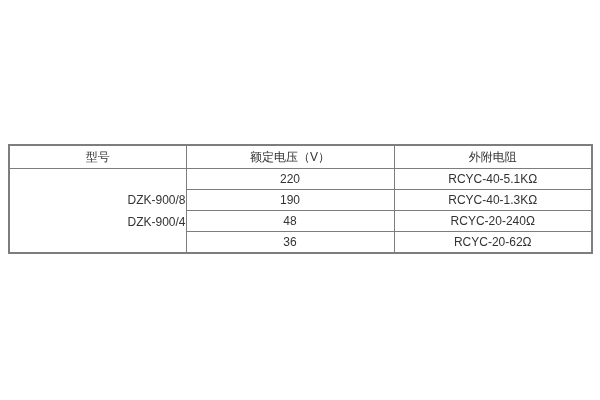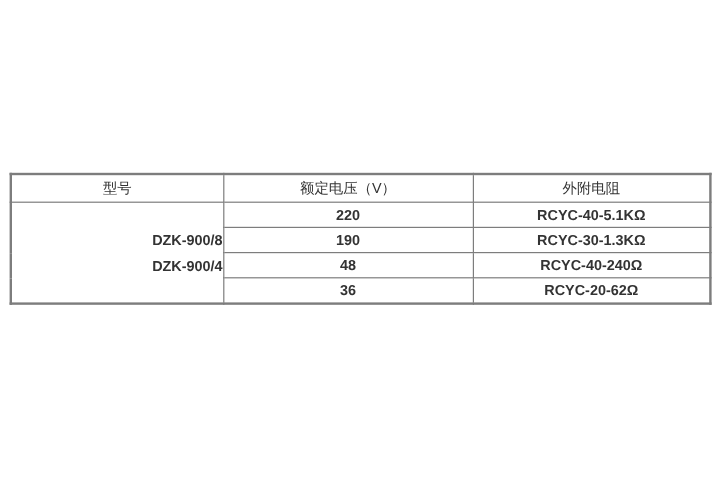--- a/index.html
+++ b/index.html
@@ -32,21 +32,21 @@
   table.spec-table th,
   table.spec-table td {
     border: 1px solid #7d7d7d;
     text-align: center;
     vertical-align: middle;
     padding: 0;
     font-weight: normal;
     line-height: 1;
   }
   table.spec-table thead th { height: 22px; }
-  table.spec-table tbody td { height: 20px; font-weight: bold; }
+  table.spec-table tbody td { height: 20px; }
   td.model-cell .model-line {
     line-height: 22px;
     text-align: right;
   }
 </style>
 </head>
 <body>
 
 <div class="page">
   <table class="spec-table">
@@ -66,25 +66,25 @@
       <tr>
         <td class="model-cell" rowspan="4">
           <div class="model-line">DZK-900/8</div>
           <div class="model-line">DZK-900/4</div>
         </td>
         <td>220</td>
         <td>RCYC-40-5.1KΩ</td>
       </tr>
       <tr>
         <td>190</td>
-        <td>RCYC-30-1.3KΩ</td>
+        <td>RCYC-40-1.3KΩ</td>
       </tr>
       <tr>
         <td>48</td>
-        <td>RCYC-40-240Ω</td>
+        <td>RCYC-20-240Ω</td>
       </tr>
       <tr>
         <td>36</td>
         <td>RCYC-20-62Ω</td>
       </tr>
     </tbody>
   </table>
 </div>
 
 </body></html>

